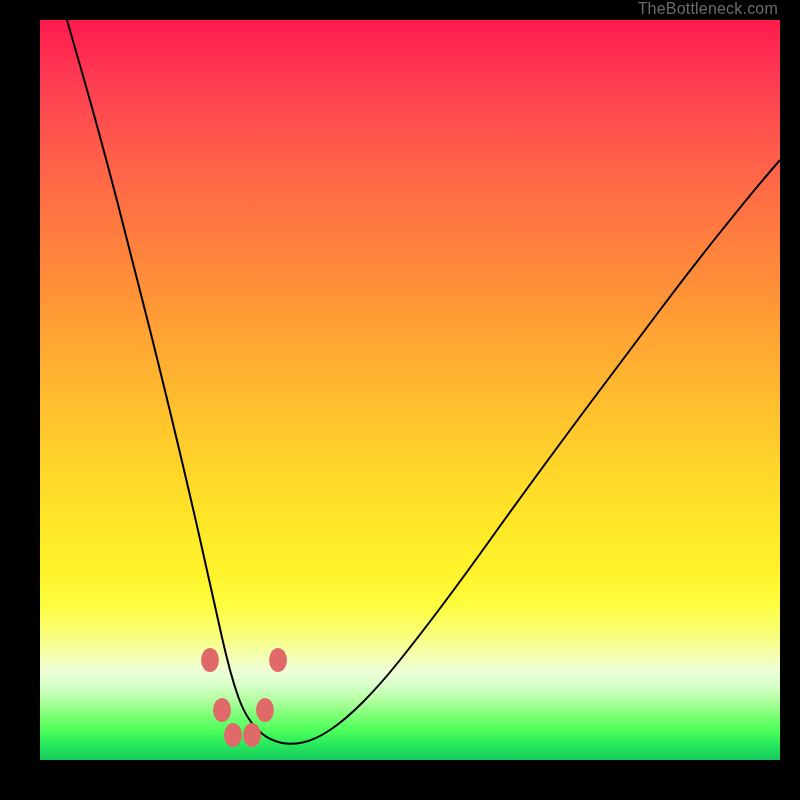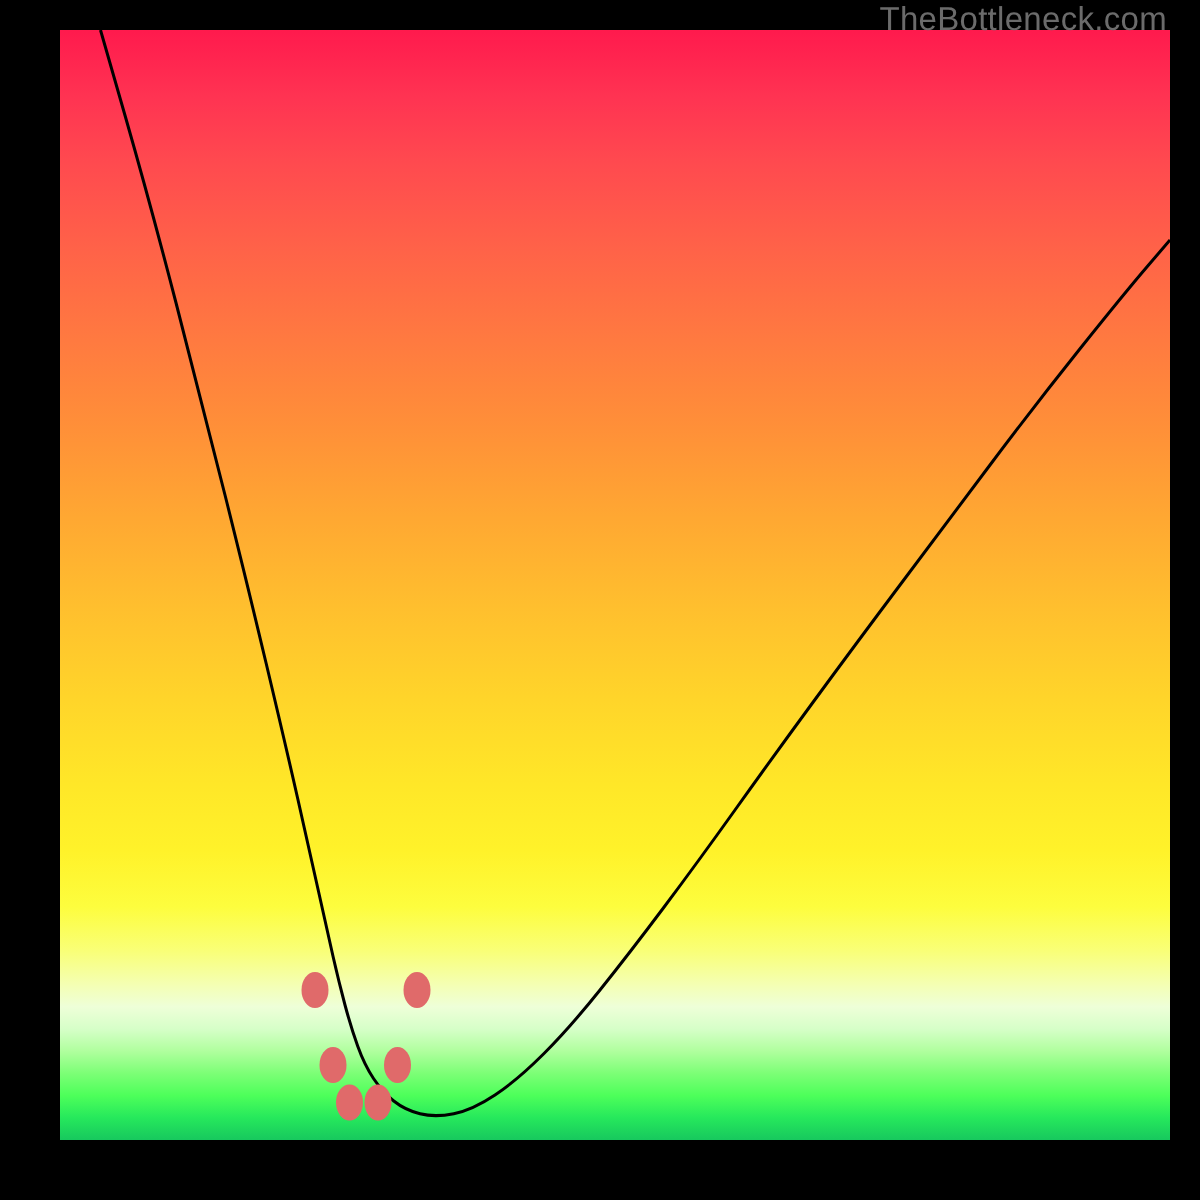--- a/index.html
+++ b/index.html
@@ -39,21 +39,21 @@
       #4dff5a 96%,
       #26e85c 98%,
       #17c85e 100%
     );
   }
   .watermark {
     position: absolute;
     top: 0px;
     right: 22px;
     color: #6b6b6b;
-    font-size: 22px;
+    font-size: 16px;
     letter-spacing: 0.2px;
     user-select: none;
   }
   svg.curve {
     position: absolute;
     left: 0;
     top: 0;
     width: 740px;
     height: 740px;
   }

